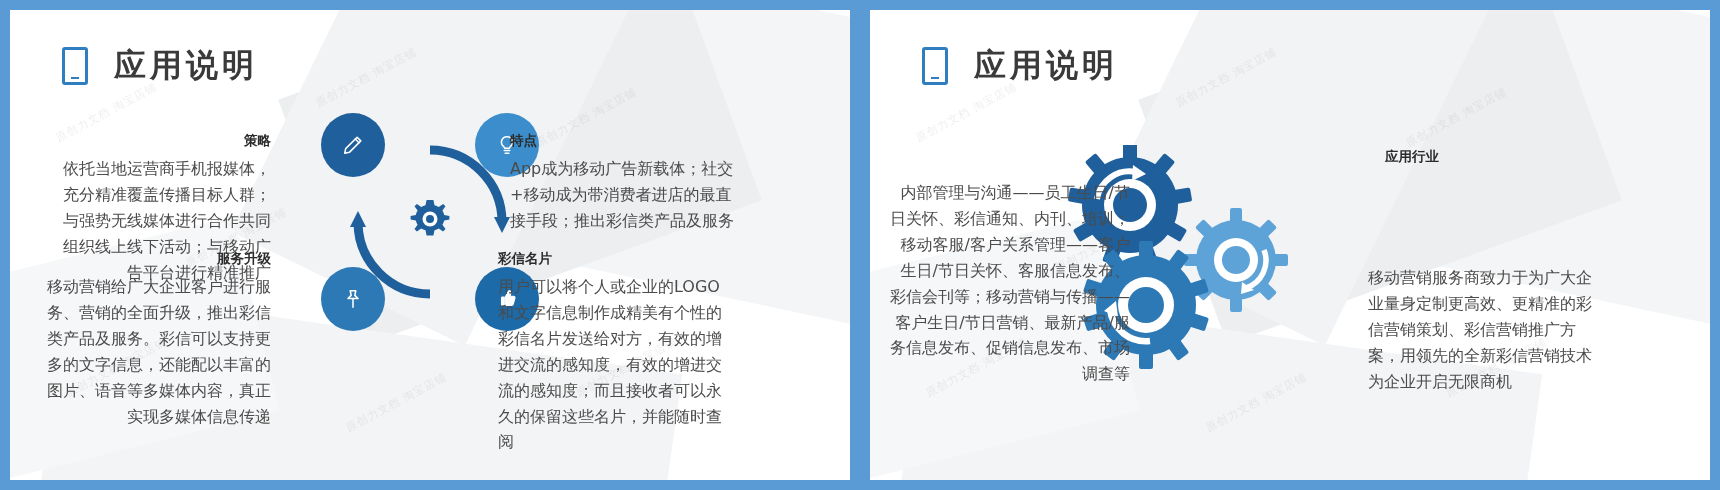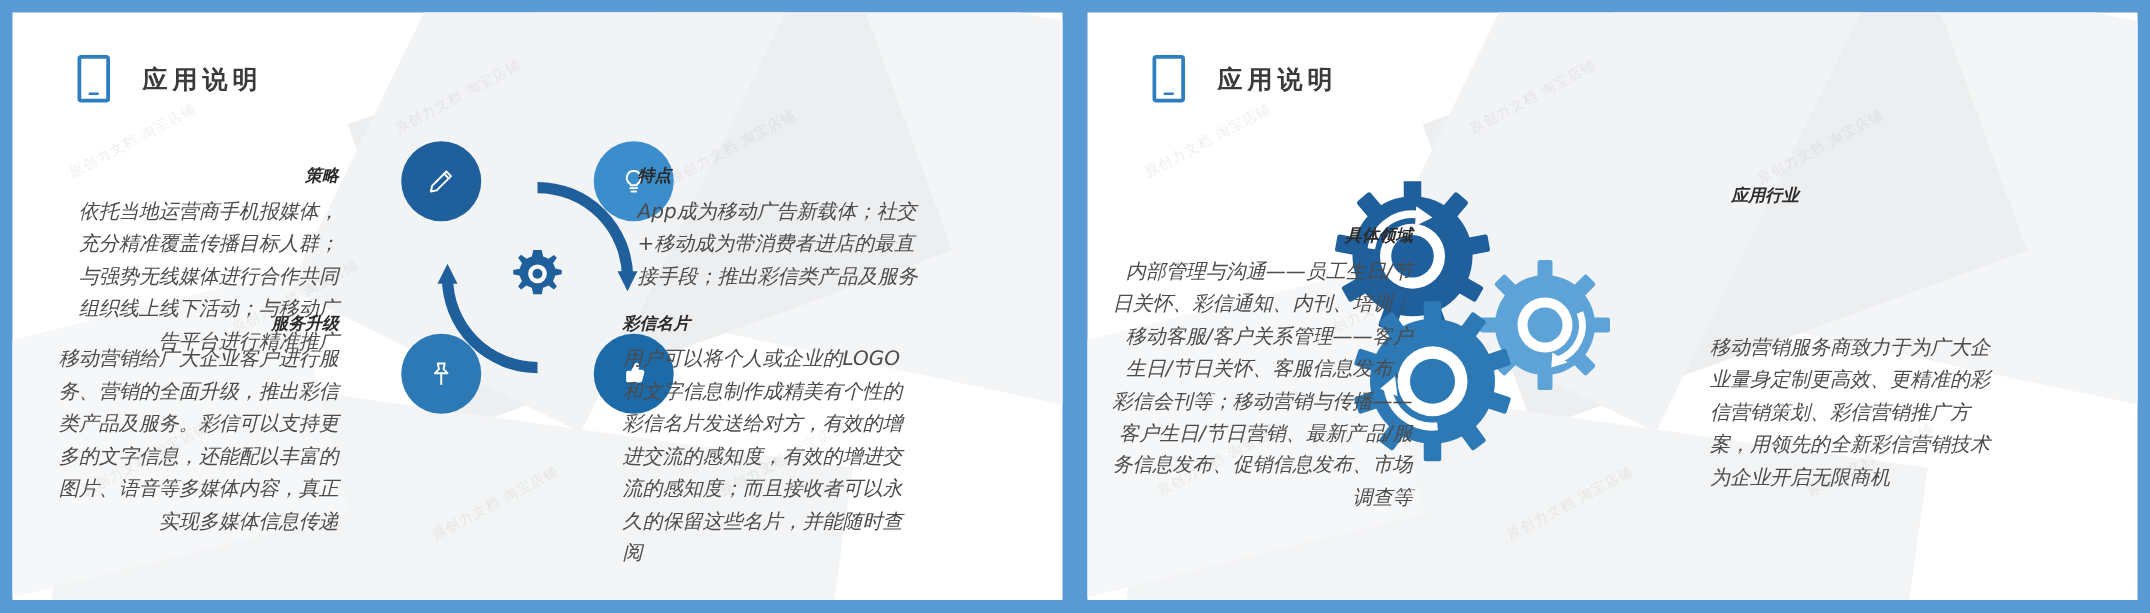--- a/index.html
+++ b/index.html
@@ -110,32 +110,31 @@
     content: "";
     position: absolute;
     left: 50%;
     bottom: 3px;
     transform: translateX(-50%);
     width: 8px;
     height: 2px;
     background: #2f7ec0;
   }
   .header-title {
-    font-size: 20px;
+    font-size: 32px;
     letter-spacing: 4px;
     color: #3a3a3a;
     font-weight: 700;
     font-family: "DejaVu Sans", sans-serif;
   }
 
   
   .tblock {
     position: absolute;
     z-index: 5;
-    font-style: italic;
   }
   .tblock .t-title {
     font-size: 13.5px;
     font-weight: 700;
     color: #2b2b2b;
     margin-bottom: 6px;
     font-family: "DejaVu Sans", sans-serif;
   }
   .tblock .t-body {
     font-size: 16px;
@@ -313,21 +312,20 @@
       <div class="wm" style="left:570px; top:350px;">原创力文档 淘宝店铺</div>
       <div class="wm" style="left:180px; top:225px;">原创力文档 淘宝店铺</div>
     </div>
 
     <div class="slide-header">
       <div class="header-icon"></div>
       <div class="header-title">应用说明</div>
     </div>
 
     <div class="tblock align-right" style="left:20px; top:170px; width:240px;">
-      <div class="t-title">具体领域</div>
       <div class="t-body">内部管理与沟通——员工生日/节日关怀、彩信通知、内刊、培训；移动客服/客户关系管理——客户生日/节日关怀、客服信息发布、彩信会刊等；移动营销与传播——客户生日/节日营销、最新产品/服务信息发布、促销信息发布、市场调查等</div>
     </div>
 
     <div class="tblock align-left" style="left:515px; top:138px; width:238px;">
       <div class="t-title">应用行业</div>
     </div>
 
     <div class="tblock align-left" style="left:498px; top:255px; width:238px;">
       <div class="t-body">移动营销服务商致力于为广大企业量身定制更高效、更精准的彩信营销策划、彩信营销推广方案，用领先的全新彩信营销技术为企业开启无限商机</div>
     </div>

